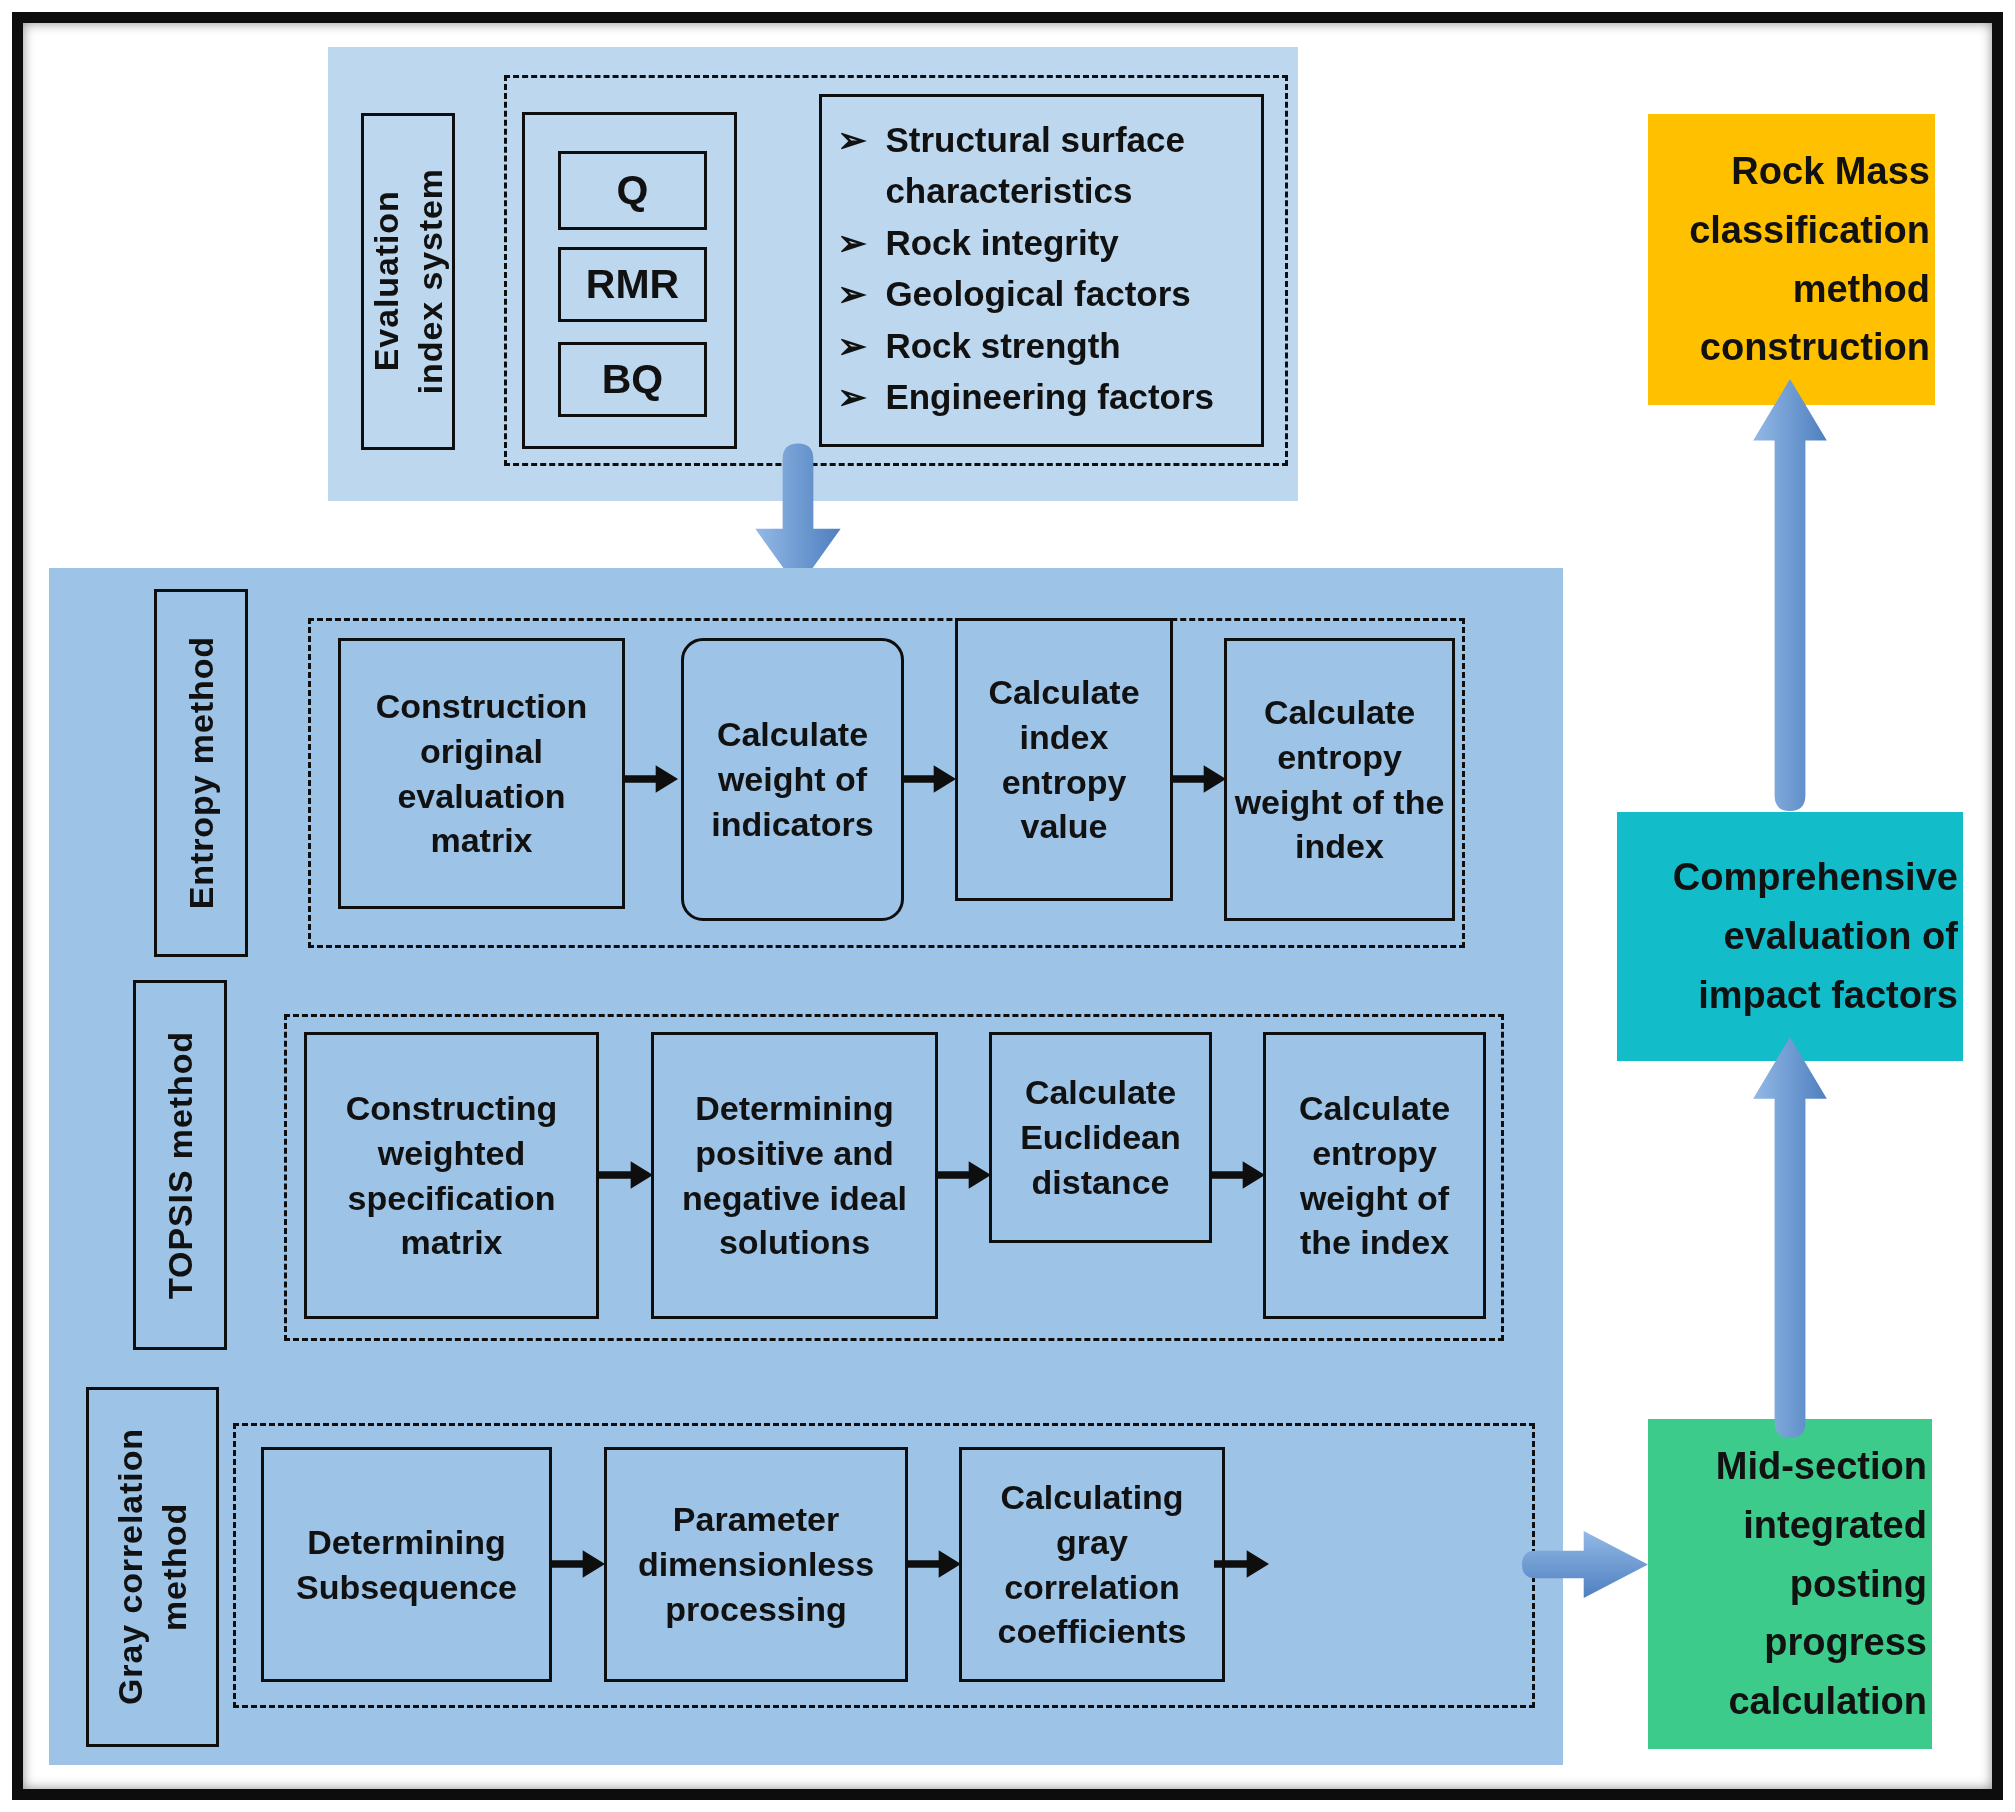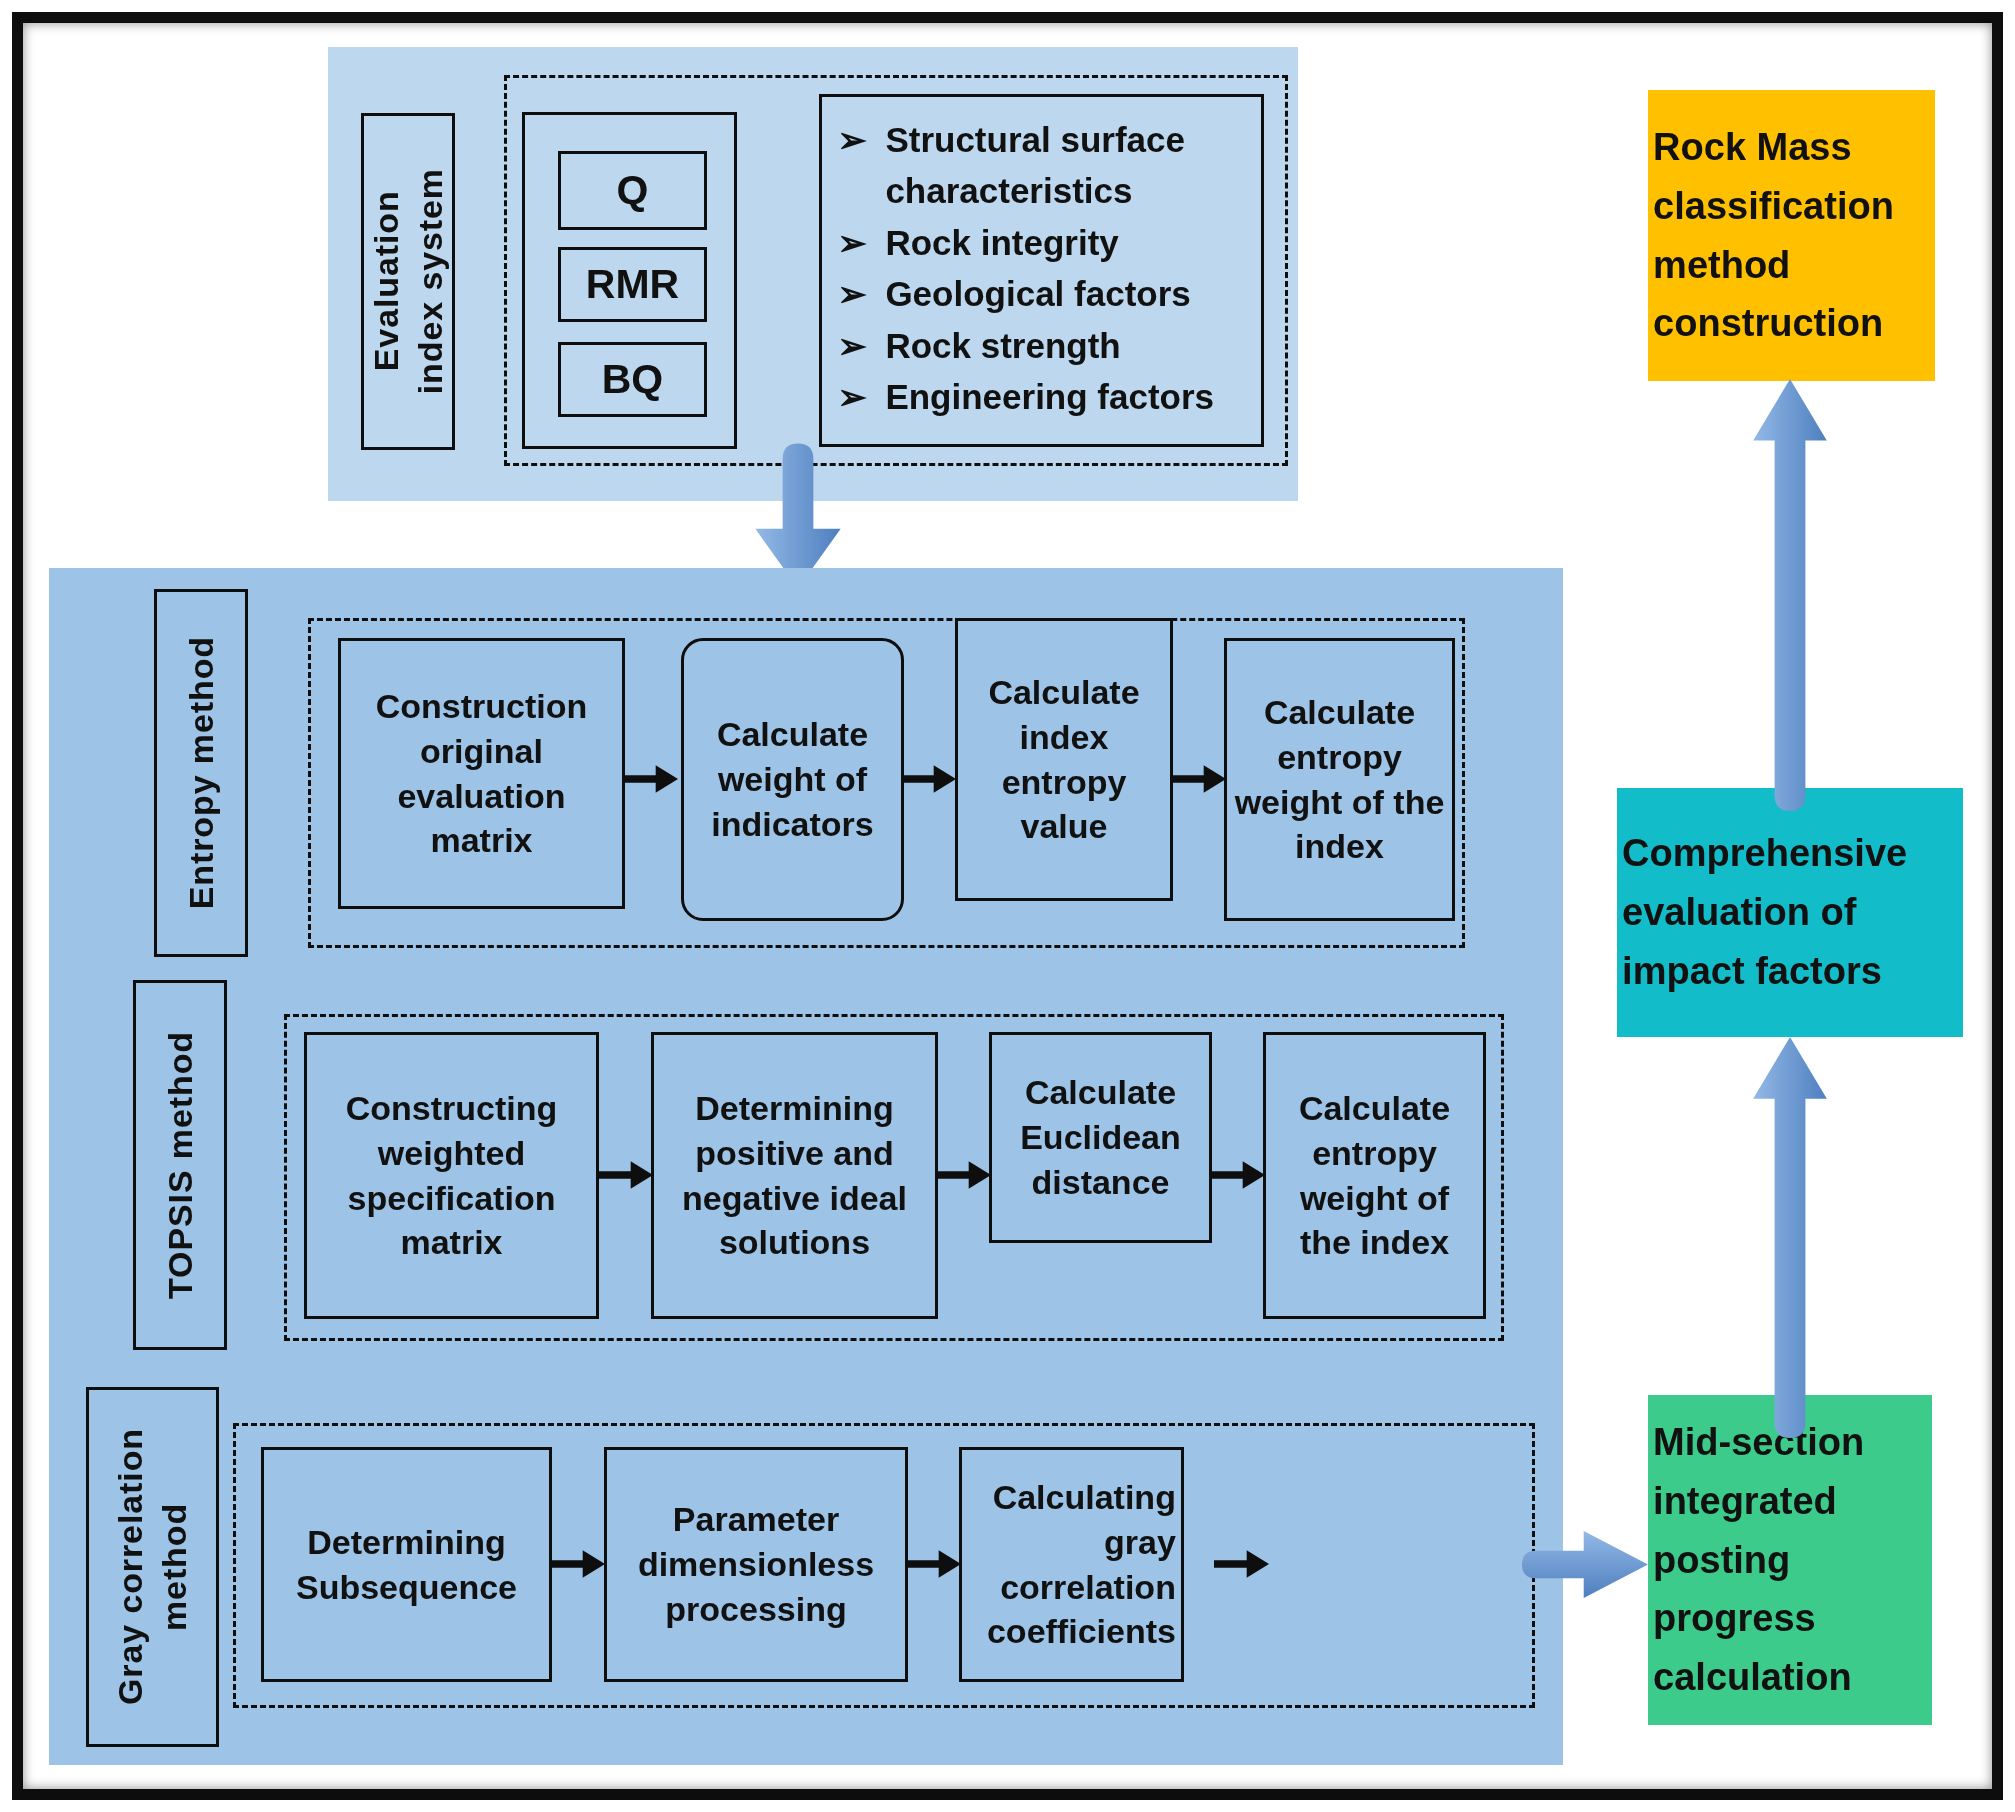--- a/index.html
+++ b/index.html
@@ -34,21 +34,21 @@
   .step   { font-size:34px; line-height:1.32; padding:5.1px; }
   .factors-box {
     position:absolute; border:3.4px solid var(--line); box-sizing:border-box;
     left:819px; top:94px; width:445px; height:353px;
     padding:17px 8.6px 8.6px 15.4px; display:flex; flex-direction:column;
   }
   .factor { display:flex; font-size:35px; line-height:1.47; text-align:left; }
   .factor .bullet { flex:0 0 48px; }
   .out-box {
     position:absolute; display:flex; align-items:center; justify-content:center;
-    text-align:left; font-size:38px; line-height:1.55; padding:5.1px; box-sizing:border-box;
+    text-align:right; font-size:38px; line-height:1.55; padding:5.1px; box-sizing:border-box;margin-top:24px;
   }
   .rock-mass      { background:var(--rock_mass_box);     left:1648px; top:90px;  width:287px; height:291px; }
   .comprehensive  { background:var(--comprehensive_box); left:1617px; top:788px;  width:346px; height:249px; }
   .mid-section    { background:var(--mid_section_box);   left:1648px; top:1395px; width:284px; height:330px; }
 
   svg.flow { position:absolute; overflow:visible; }
   .sarrow line    { stroke:var(--line); }
   .sarrow polygon { fill:var(--line); }
   .stopL { stop-color:var(--arrow_light); }
   .stopD { stop-color:var(--arrow_dark); }
@@ -185,21 +185,21 @@
     <span class="vlabel">Gray correlation
 method</span>
   </div>
   <div class="dashed" style="left:233px; top:1423px; width:1302px; height:285px;"></div>
   <div class="box step" style="left:261px; top:1447px; width:291px; height:235px;">
     <span>Determining Subsequence</span>
   </div>
   <div class="box step" style="left:604px; top:1447px; width:304px; height:235px;">
     <span>Parameter dimensionless processing</span>
   </div>
-  <div class="box step" style="left:959px; top:1447px; width:225px; height:235px;text-align:right;">
+  <div class="box step" style="left:959px; top:1447px; width:266px; height:235px;">
     <span>Calculating gray correlation coefficients</span>
   </div>
   <svg class="flow sarrow" style="left:550px; top:1545px;" width="55" height="38" viewBox="0 0 64 44">
     <line x1="0" y1="22" x2="42" y2="22" stroke-width="9"></line>
       <polygon points="38,6 64,22 38,38"></polygon>
   </svg>
   <svg class="flow sarrow" style="left:906px; top:1545px;" width="55" height="38" viewBox="0 0 64 44">
     <line x1="0" y1="22" x2="42" y2="22" stroke-width="9"></line>
       <polygon points="38,6 64,22 38,38"></polygon>
   </svg>

